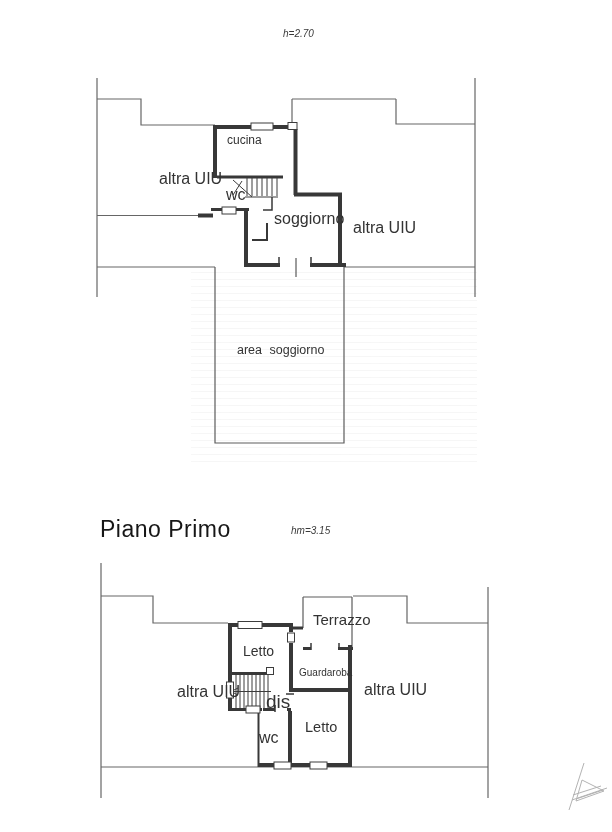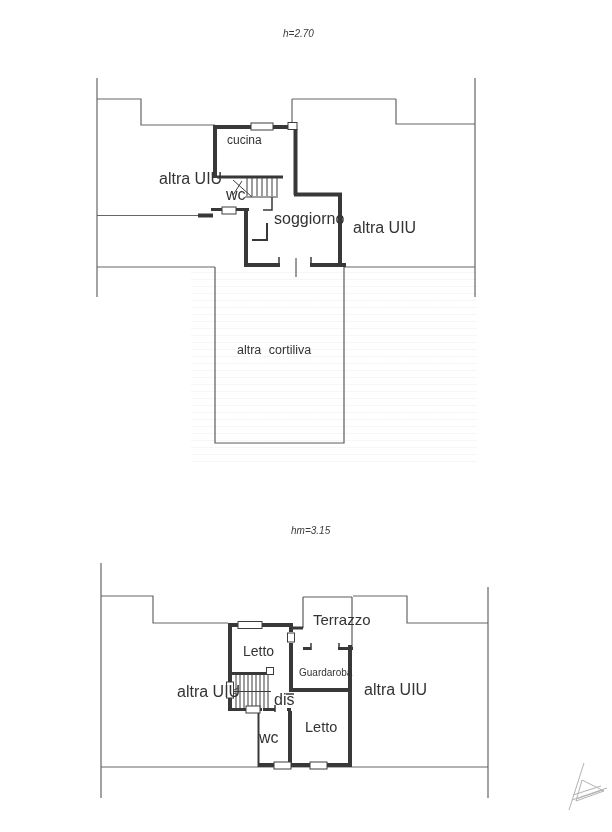--- a/index.html
+++ b/index.html
@@ -20,21 +20,21 @@
   .l-uiu-tr{left:353px;top:220px;}
   .l-cortiliva{left:237px;top:344px;font-size:12.5px;word-spacing:4px;}
   
   .l-primo-title{left:100px;top:518px;}
   .l-primo-h{left:243px;top:526px;padding-left:48px;}
   .l-terrazzo{left:313px;top:612px;font-size:15px;}
   .l-letto1{left:243px;top:644px;font-size:14px;}
   .l-guardaroba{left:299px;top:668px;font-size:10px;}
   .l-uiu-bl{left:177px;top:684px;}
   .l-uiu-br{left:364px;top:682px;}
-  .l-dis{left:266px;top:692px;font-size:16px;padding-left:8px;}
+  .l-dis{left:266px;top:692px;font-size:19px;}
   .l-wc-b{left:259px;top:730px;}
   .l-letto2{left:305px;top:720px;font-size:14.5px;}
   
   .tex{position:absolute;left:191px;top:272px;width:286px;height:190px;
        background-image:
          repeating-linear-gradient(0deg, rgba(110,110,110,0.13) 0 1px, transparent 1px 7px),
          repeating-linear-gradient(90deg, rgba(255,255,255,0.85) 0 8px, transparent 8px 30px);
        opacity:.45;pointer-events:none;}
 </style>
 </head>
@@ -177,22 +177,23 @@
       <path d="M576,799 L603,790"></path>
     </g>
   </svg>
 
   <div class="lbl hnote l-terra-h">h=2.70</div>
   <div class="lbl room l-cucina">cucina</div>
   <div class="lbl room l-uiu-tl">altra UIU</div>
   <div class="lbl room l-wc-t">wc</div>
   <div class="lbl room l-soggiorno">soggiorno</div>
   <div class="lbl room l-uiu-tr">altra UIU</div>
-  <div class="lbl room l-cortiliva">altra cortiliva</div>
-
+  <div class="lbl room l-cortiliva">area soggiorno</div>
+
+  <div class="lbl title l-primo-title">Piano Primo</div>
   <div class="lbl hnote l-primo-h">hm=3.15</div>
   <div class="lbl room l-terrazzo">Terrazzo</div>
   <div class="lbl room l-letto1">Letto</div>
   <div class="lbl room l-guardaroba">Guardaroba</div>
   <div class="lbl room l-uiu-bl">altra UIU</div>
   <div class="lbl room l-uiu-br">altra UIU</div>
   <div class="lbl room l-dis">dis</div>
   <div class="lbl room l-wc-b">wc</div>
   <div class="lbl room l-letto2">Letto</div>
 

